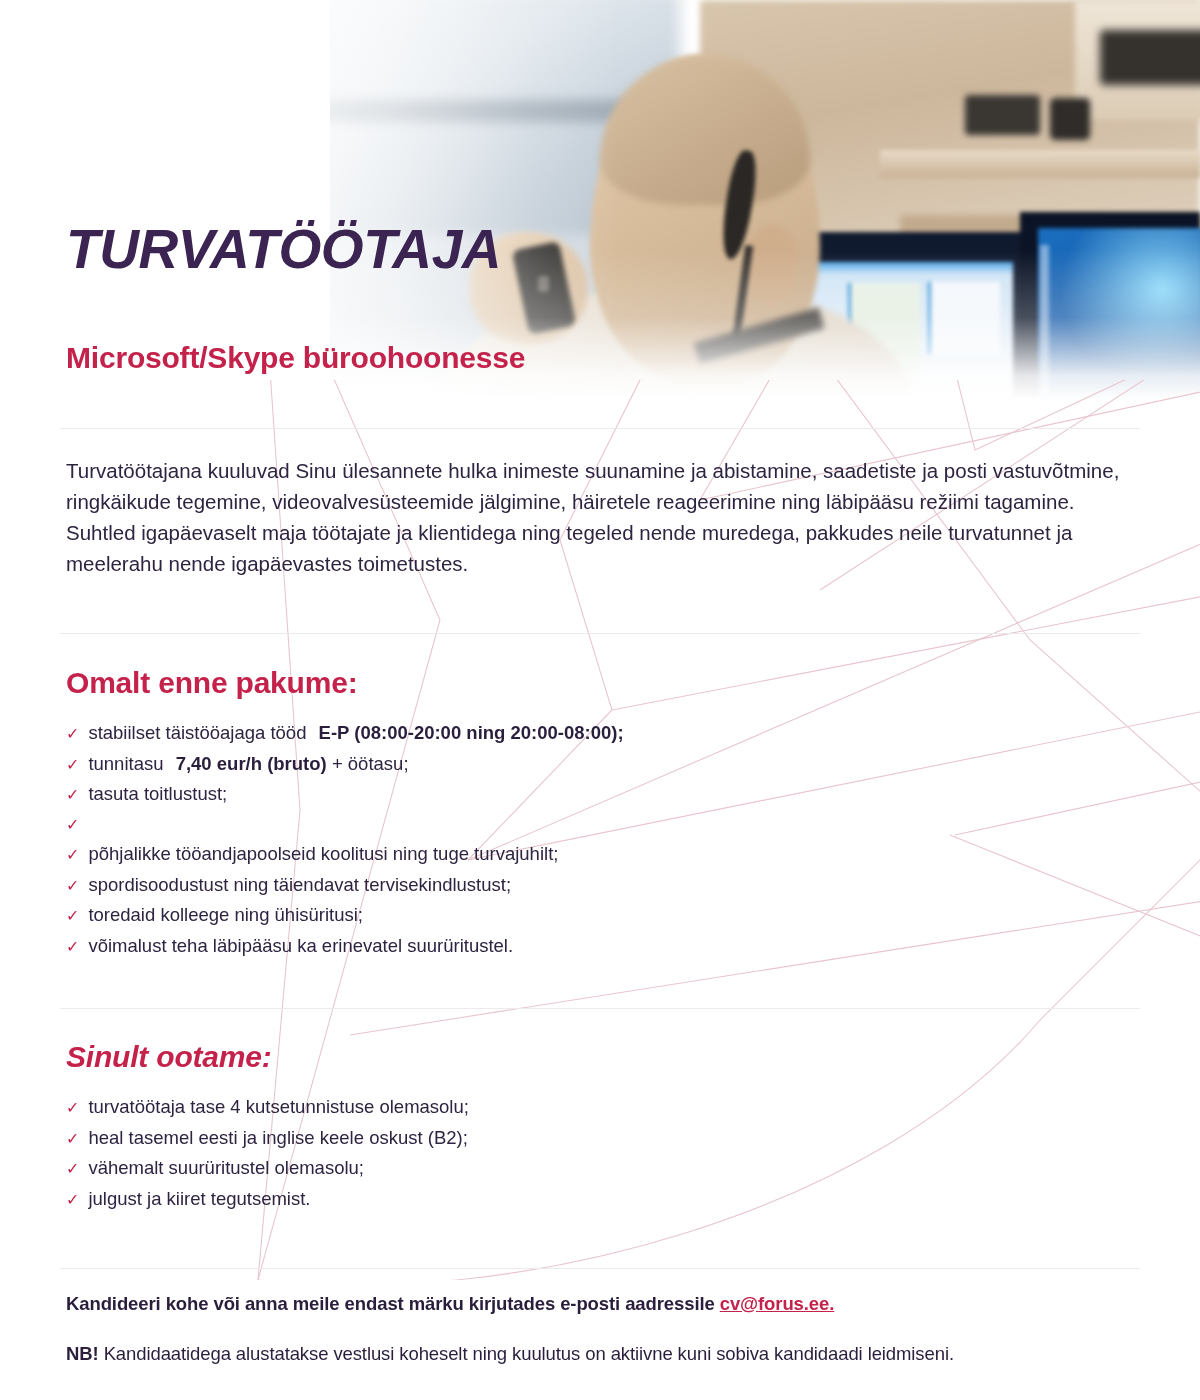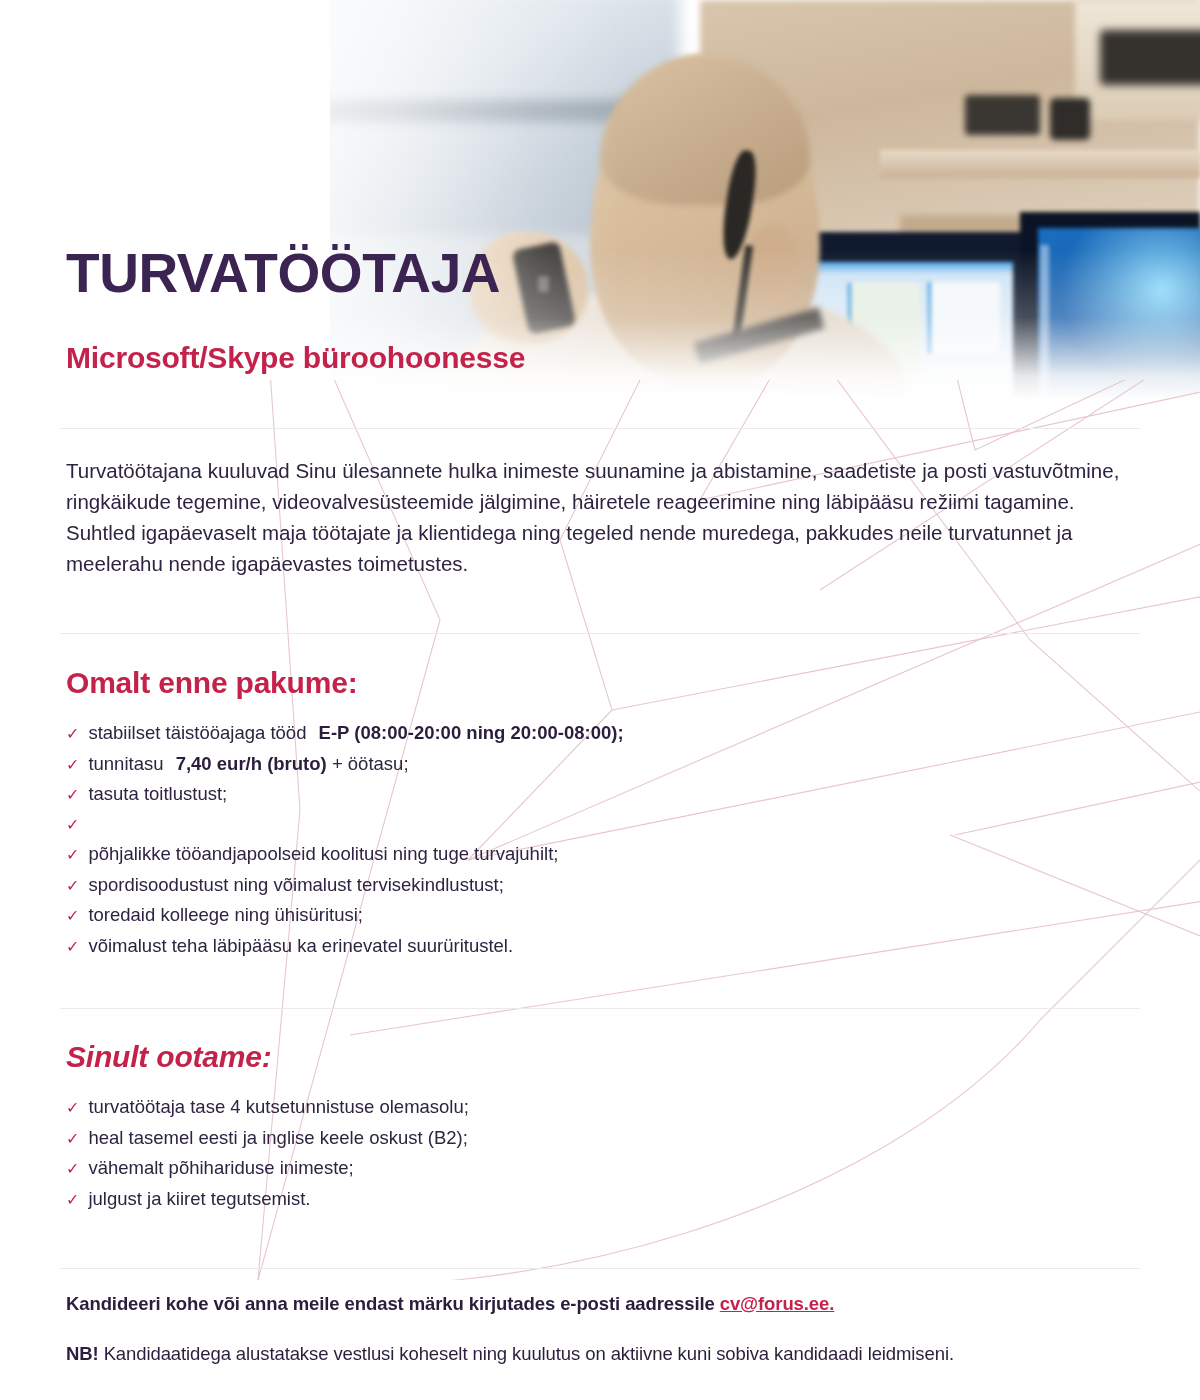--- a/index.html
+++ b/index.html
@@ -177,23 +177,23 @@
   
   .watermark {
     position:absolute; left:0; top:380px; width:1200px; height:900px;
     z-index:2; pointer-events:none;
   }
 
   
   .content { position:relative; z-index:3; }
 
   .title {
-    position:absolute; left:66px; top:246px;
+    position:absolute; left:66px; top:222px;
     font-size:55px; font-weight:700; letter-spacing:-.4px;
-    color:#3b2352; line-height:1;
+    color:#3b2352; line-height:1;font-style:italic;
   }
   .subtitle {
     position:absolute; left:66px; top:340px;
     font-size:30px; font-weight:700; letter-spacing:-.2px;
     color:#c4224a; line-height:1.2;
   }
 
   .rule {
     position:absolute; left:60px; width:1080px; height:1px;
     background:#eceaef;
@@ -317,21 +317,21 @@
         </li>
         <li>
           <span class="check">✓</span>
         </li>
         <li>
           <span class="check">✓</span>
           <span class="li-text">põhjalikke tööandjapoolseid koolitusi ning tuge turvajuhilt;</span>
         </li>
         <li>
           <span class="check">✓</span>
-          <span class="li-text">spordisoodustust ning võimalust tervisekindlustust;</span>
+          <span class="li-text">spordisoodustust ning täiendavat tervisekindlustust;</span>
         </li>
         <li>
           <span class="check">✓</span>
           <span class="li-text">toredaid kolleege ning ühisüritusi;</span>
         </li>
         <li>
           <span class="check">✓</span>
           <span class="li-text">võimalust teha läbipääsu ka erinevatel suurüritustel.</span>
         </li>
       </ul>
@@ -343,21 +343,21 @@
         <li>
           <span class="check">✓</span>
           <span class="li-text">turvatöötaja tase 4 kutsetunnistuse olemasolu;</span>
         </li>
         <li>
           <span class="check">✓</span>
           <span class="li-text">heal tasemel eesti ja inglise keele oskust (B2);</span>
         </li>
         <li>
           <span class="check">✓</span>
-          <span class="li-text">vähemalt põhihariduse inimeste;</span>
+          <span class="li-text">vähemalt suurüritustel olemasolu;</span>
         </li>
         <li>
           <span class="check">✓</span>
           <span class="li-text">julgust ja kiiret tegutsemist.</span>
         </li>
       </ul>
 
     <div class="rule" style="top:1268px"></div>
 
     <p class="footer-line1">

